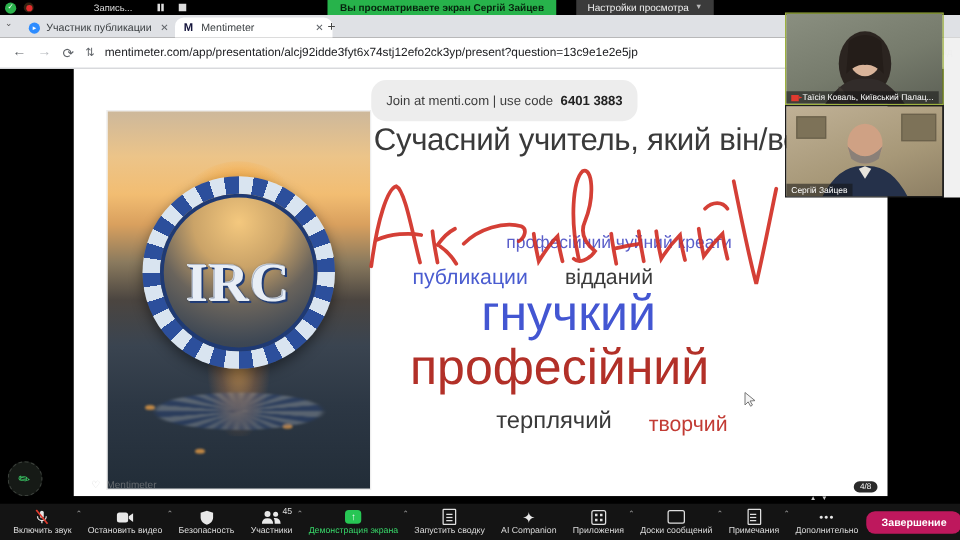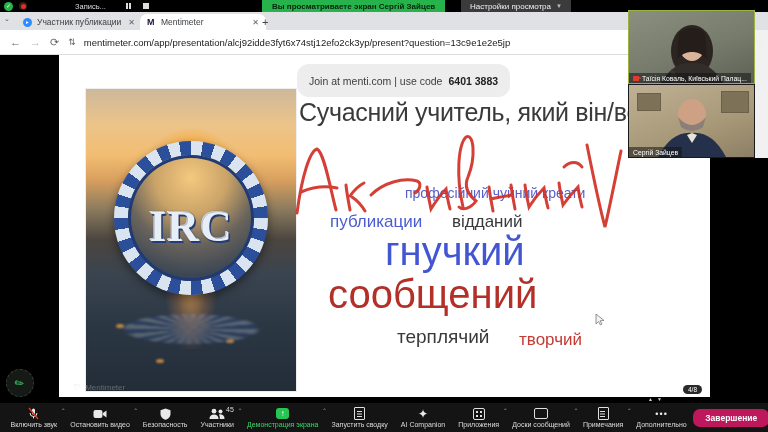--- a/index.html
+++ b/index.html
@@ -203,21 +203,21 @@
           <div class="abs irc-text" style="left:-14px;">IRC</div>
         </div>
       </div>
       <div class="abs ring-refl"></div>
     </div>
 
     <span class="word" style="left:346px;top:131px;font-size:14px;color:#5a5ec9;">професійний чуйний креати</span>
     <span class="word" style="left:271px;top:158px;font-size:17px;color:#4a5cd0;">публикации</span>
     <span class="word" style="left:393px;top:158px;font-size:17px;color:#3a3a3a;">відданий</span>
     <span class="word" style="left:326px;top:176px;font-size:40px;color:#4356d2;">гнучкий</span>
-    <span class="word" style="left:269px;top:219px;font-size:40px;color:#b23028;">сообщений</span>
+    <span class="word" style="left:269px;top:219px;font-size:40px;color:#b23028;">професійний</span>
     <span class="word" style="left:338px;top:272px;font-size:19px;color:#3a3a3a;">терплячий</span>
     <span class="word" style="left:460px;top:276px;font-size:17px;color:#c23b34;">творчий</span>
 
     <svg class="abs anno-svg" viewBox="0 0 651 342">
       <g fill="none" stroke="#d12f25" stroke-width="3" stroke-linecap="round" opacity="0.92">
         <path d="M238,158 C243,120 251,96 258,94 C265,97 271,132 277,155"></path>
         <path d="M242,137 C254,132 268,131 278,133"></path>
         <path d="M287,130 C288,140 290,149 291,155"></path>
         <path d="M291,141 C296,134 301,130 305,128"></path>
         <path d="M293,142 C299,146 303,151 306,156"></path>

